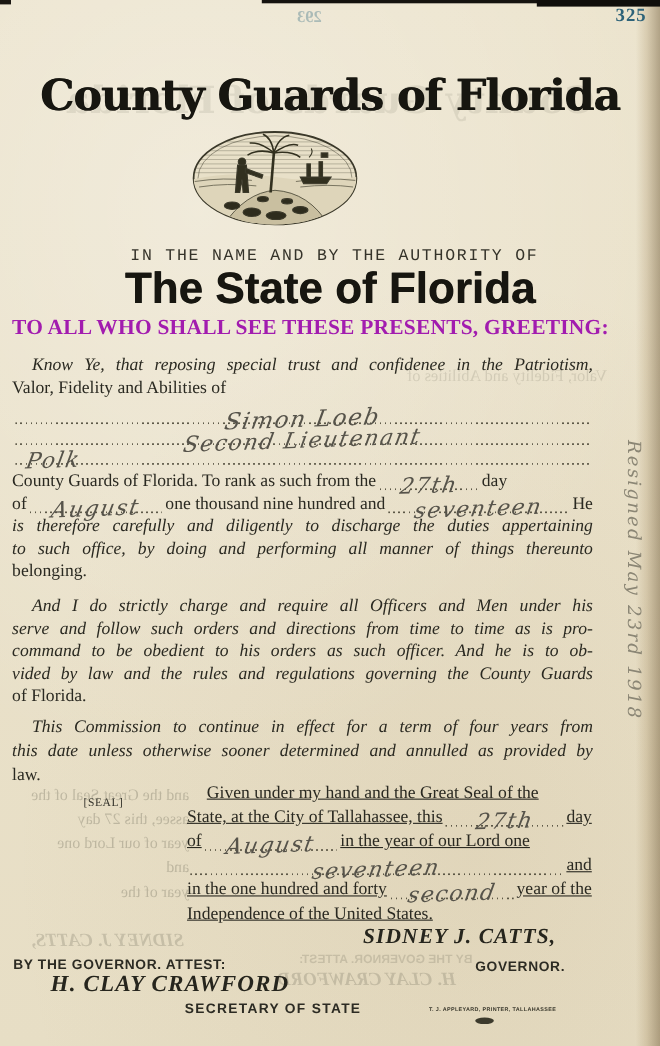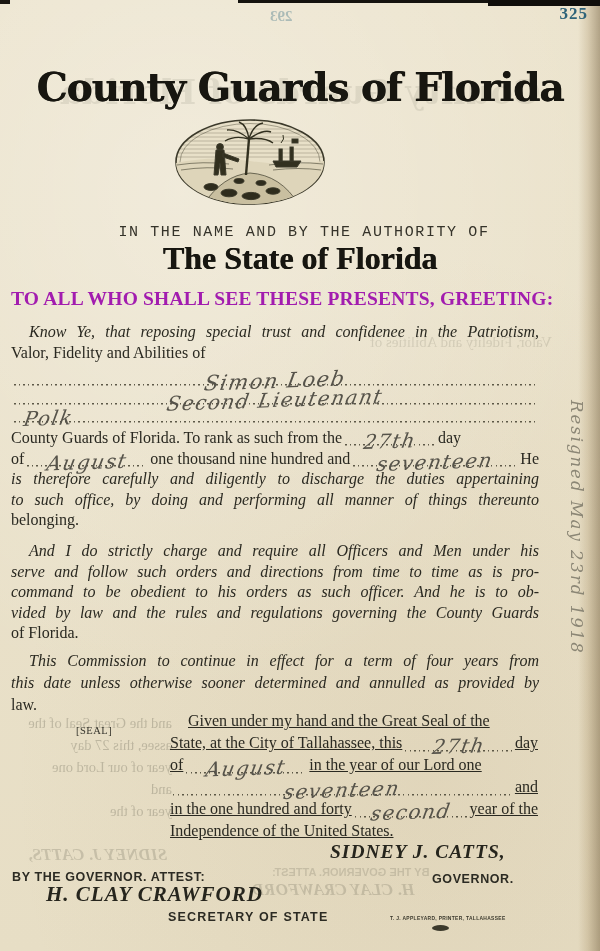--- a/index.html
+++ b/index.html
@@ -27,21 +27,21 @@
     font-family:"DejaVu Serif",serif;font-weight:bold;font-size:39px;
     letter-spacing:-1px;color:#171610;text-shadow:.6px 0 #171610;}
   .title-ghost{top:72px;left:0;width:100%;text-align:center;
     font-family:"DejaVu Serif",serif;font-weight:bold;font-size:34px;opacity:.10;}
 
   .emblem{position:absolute;top:117px;left:173px;}
 
   .authority{position:absolute;top:224px;left:4px;width:100%;text-align:center;
     font-family:Liberation Mono, monospace;font-size:15px;letter-spacing:1.6px;color:#35332a;}
   .state-title{position:absolute;top:240px;left:0;width:100%;text-align:center;
-    font-family:Liberation Serif, serif;font-weight:bold;font-size:32px;color:#171610;
+    font-family:Liberation Sans, sans-serif;font-weight:bold;font-size:40px;color:#171610;
     text-shadow:.5px 0 #171610;}
 
   .greeting{position:absolute;top:288px;left:11px;font-size:19.5px;font-weight:bold;
     letter-spacing:.2px;color:#a21caf;}
 
   .col{position:absolute;left:11px;width:528px;font-size:16px;}
   .jl{text-align:justify;text-align-last:justify;line-height:20.5px;font-style:italic;}
   .jl-end{text-align:left;line-height:20.5px;}
   .indent{text-indent:18px;}
 

